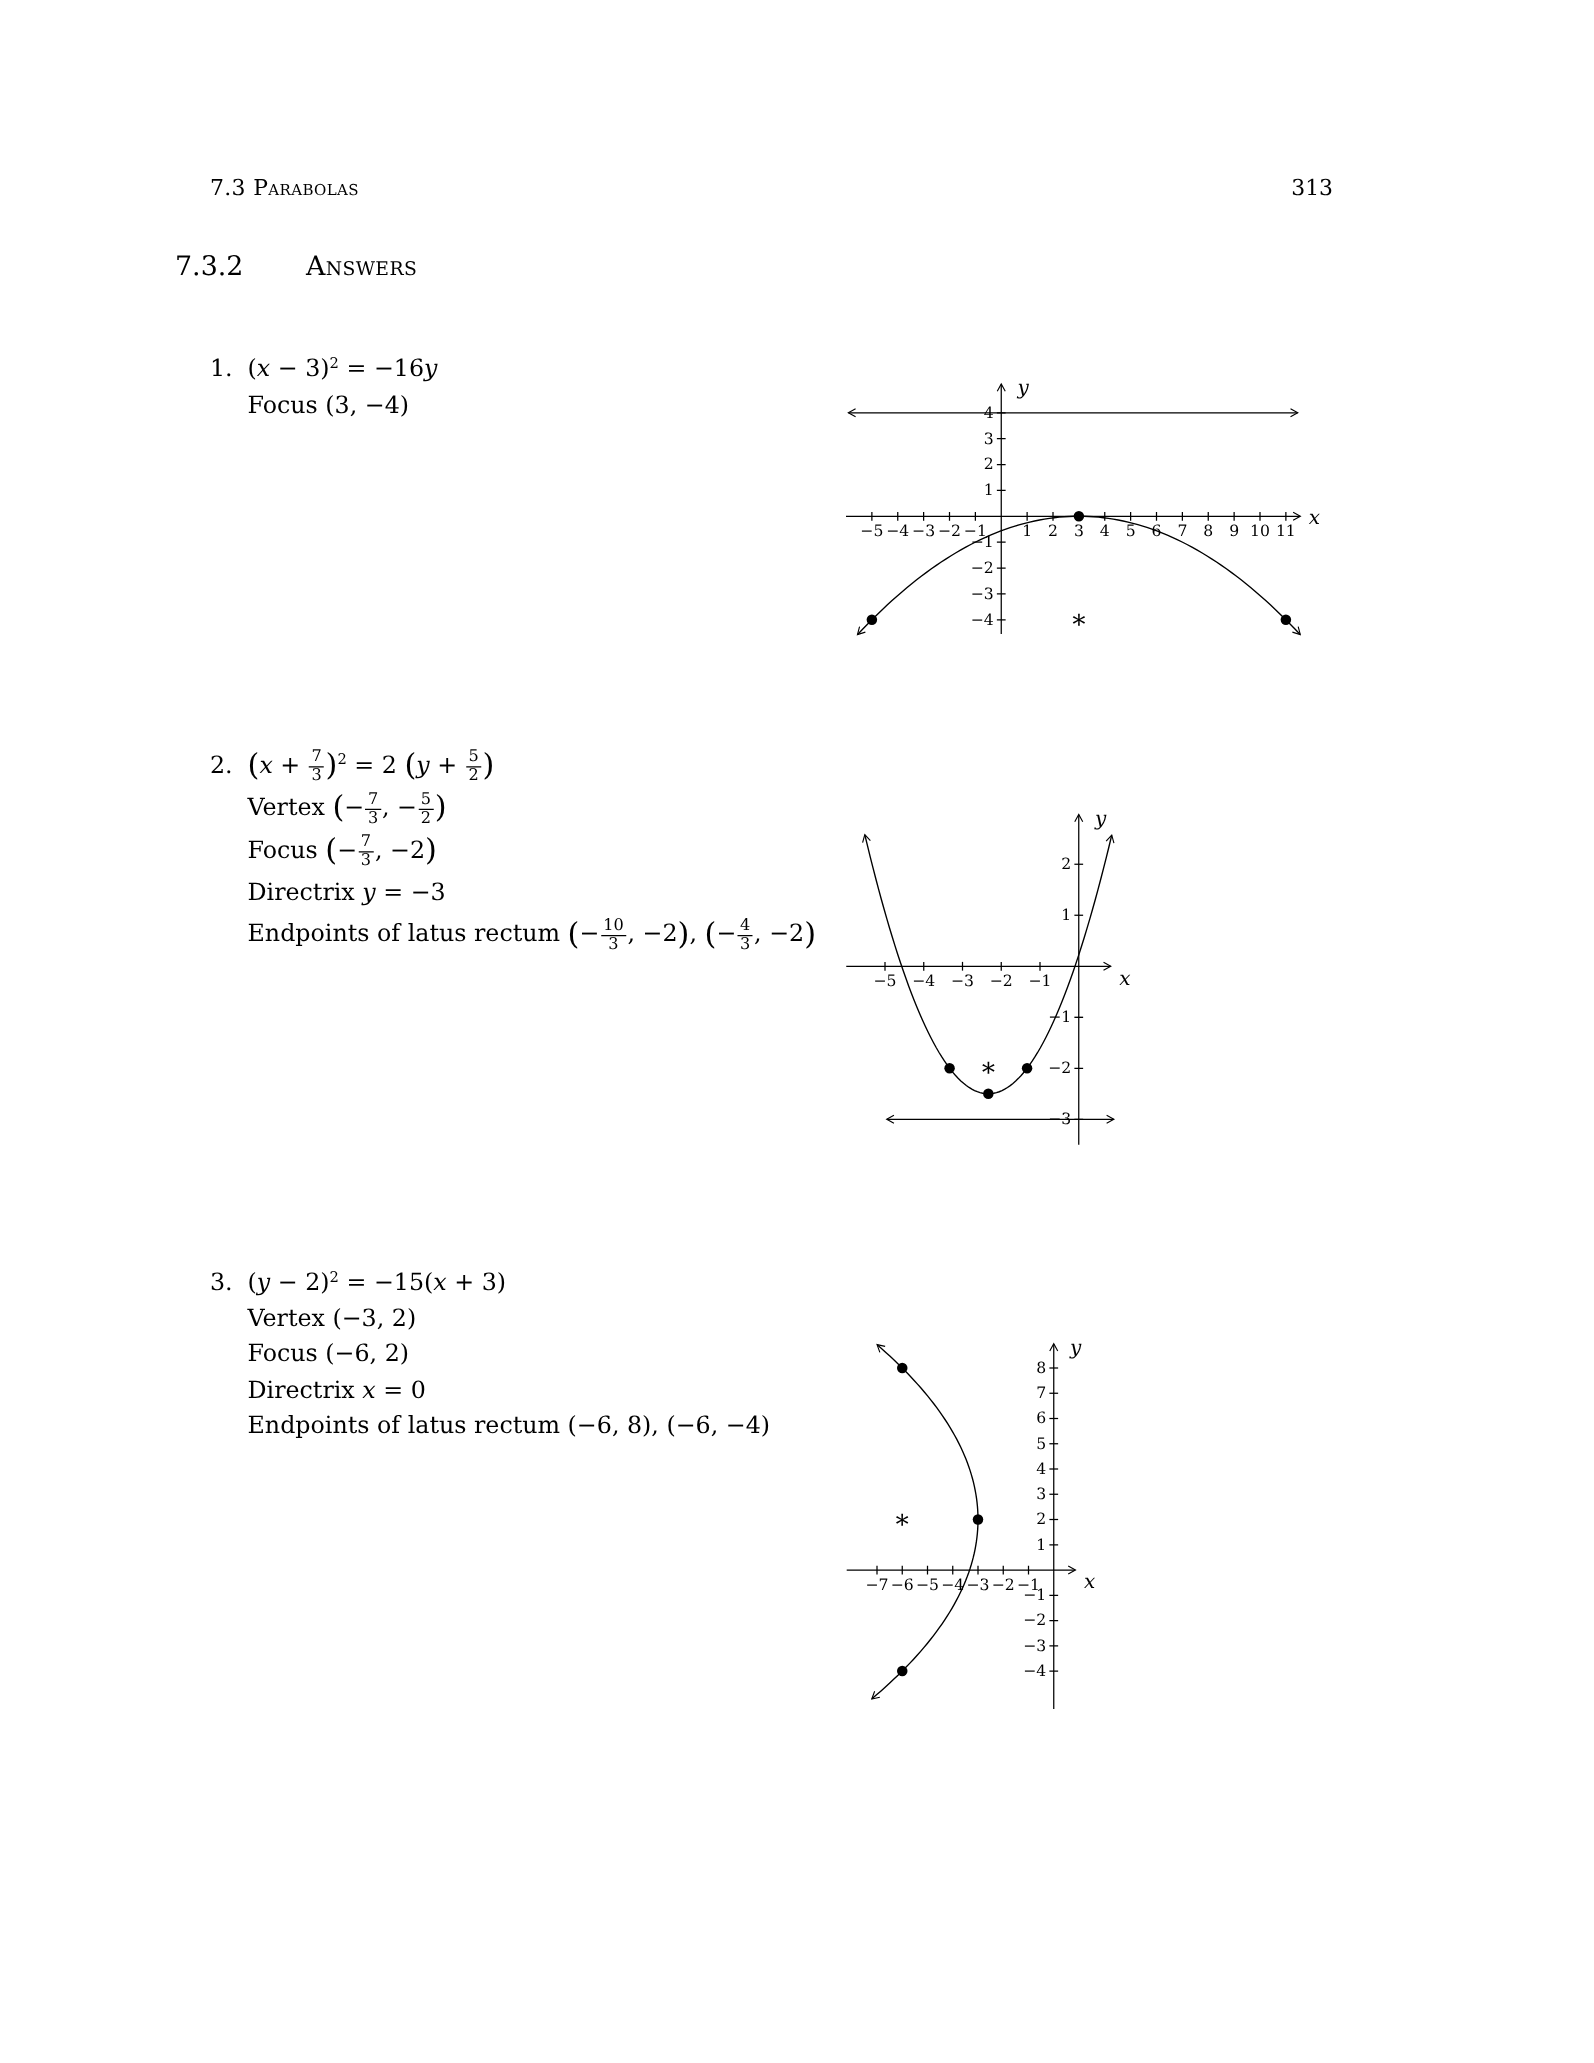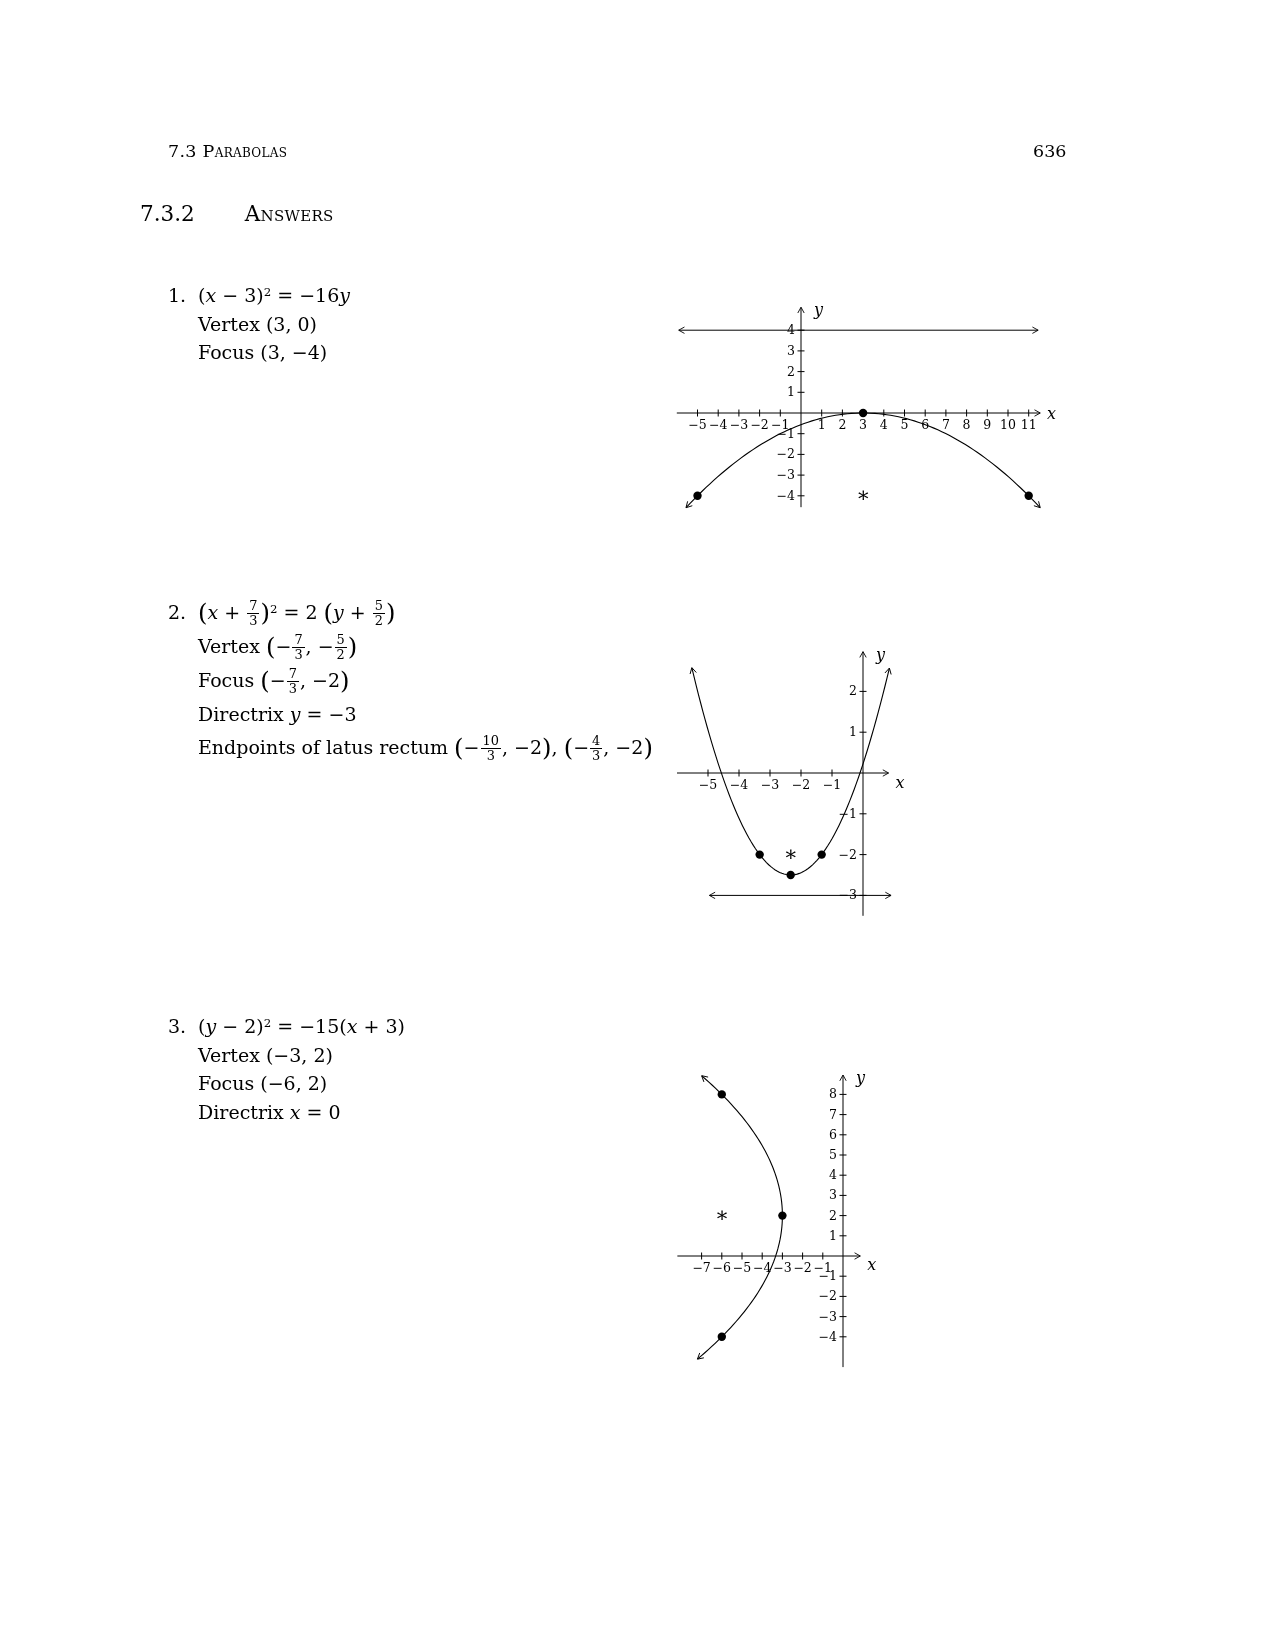--- a/index.html
+++ b/index.html
@@ -28,48 +28,48 @@
   .frac .fden{display:block;padding:0 2px;}
   #graph-1{left:633px;top:276px;}
   #graph-2{left:640px;top:595px;}
   #graph-3{left:650px;top:1013px;}
   svg text{font-family:"DejaVu Serif", serif;}
 </style>
 </head>
 <body>
 
 <div class="abs header-left sc">7.3 Parabolas</div>
-<div class="abs header-right">636</div>
+<div class="abs header-right">313</div>
 
 <div class="abs section-heading">
   <span>7.3.2</span><span class="gap"></span><span class="sc">Answers</span>
 </div>
 
 <div id="answer-1" class="abs answer">
   <span class="num">1.</span>
   <div class="line"><span>(</span><span class="it">x</span><span> − 3)</span><sup>2</sup><span> = −16</span><span class="it">y</span></div>
-  <div class="line"><span>Vertex (3, 0)</span></div>
   <div class="line"><span>Focus (3, −4)</span></div>
 </div>
 
 <div id="answer-2" class="abs answer tall">
   <span class="num">2.</span>
   <div class="line"><span class="bigp">(</span><span class="it">x</span><span> + </span><span class="frac"><span class="fnum">7</span><span class="fden">3</span></span><span class="bigp">)</span><sup>2</sup><span> = 2 </span><span class="bigp">(</span><span class="it">y</span><span> + </span><span class="frac"><span class="fnum">5</span><span class="fden">2</span></span><span class="bigp">)</span></div>
   <div class="line"><span>Vertex </span><span class="bigp">(</span><span>−</span><span class="frac"><span class="fnum">7</span><span class="fden">3</span></span><span>, −</span><span class="frac"><span class="fnum">5</span><span class="fden">2</span></span><span class="bigp">)</span></div>
   <div class="line"><span>Focus </span><span class="bigp">(</span><span>−</span><span class="frac"><span class="fnum">7</span><span class="fden">3</span></span><span>, −2</span><span class="bigp">)</span></div>
   <div class="line"><span>Directrix </span><span class="it">y</span><span> = −3</span></div>
   <div class="line"><span>Endpoints of latus rectum </span><span class="bigp">(</span><span>−</span><span class="frac"><span class="fnum">10</span><span class="fden">3</span></span><span>, −2</span><span class="bigp">)</span><span>, </span><span class="bigp">(</span><span>−</span><span class="frac"><span class="fnum">4</span><span class="fden">3</span></span><span>, −2</span><span class="bigp">)</span></div>
 </div>
 
 <div id="answer-3" class="abs answer">
   <span class="num">3.</span>
   <div class="line"><span>(</span><span class="it">y</span><span> − 2)</span><sup>2</sup><span> = −15(</span><span class="it">x</span><span> + 3)</span></div>
   <div class="line"><span>Vertex (−3, 2)</span></div>
   <div class="line"><span>Focus (−6, 2)</span></div>
   <div class="line"><span>Directrix </span><span class="it">x</span><span> = 0</span></div>
+  <div class="line"><span>Endpoints of latus rectum (−6, 8), (−6, −4)</span></div>
 </div>
 
 <div id="graph-1" class="abs"><svg width="442" height="238" viewBox="0 0 442 238">
       <defs>
         <marker id="ar0" markerWidth="10" markerHeight="10" refX="6.2" refY="4" orient="auto-start-reverse" markerUnits="userSpaceOnUse">
           <path d="M0.6,0.8 L6.4,4 L0.6,7.2" fill="none" stroke="#000" stroke-width="0.9"></path>
         </marker>
       </defs>
       <path d="M43.80000000000001,137 L407.08500000000004,137" stroke="#000" stroke-width="1" fill="none" marker-end="url(#ar0)"></path>
       <text x="414.08500000000004" y="143" font-size="16" font-style="italic">x</text>

